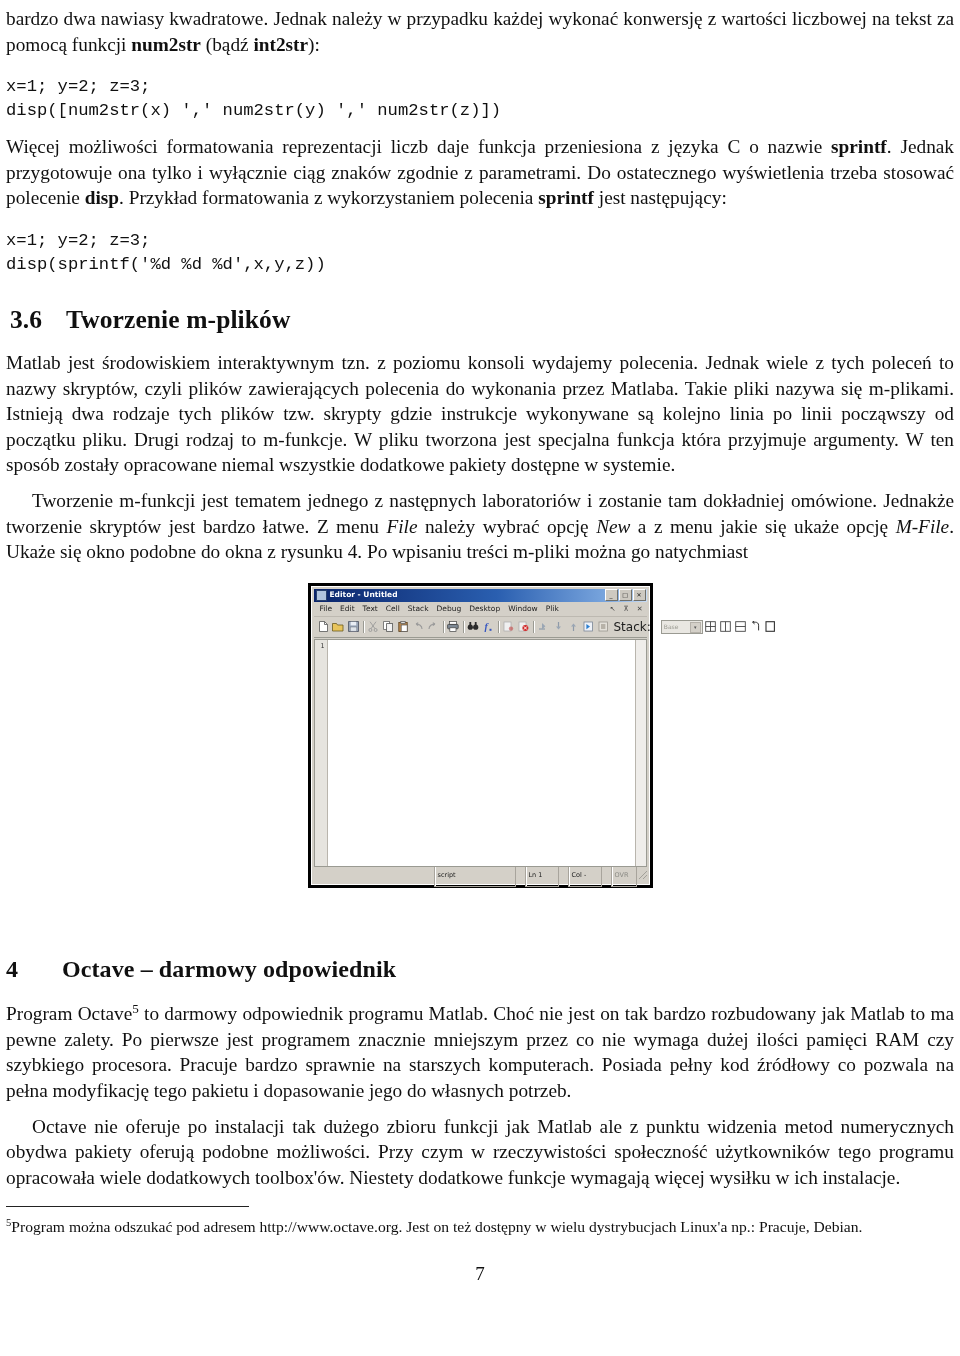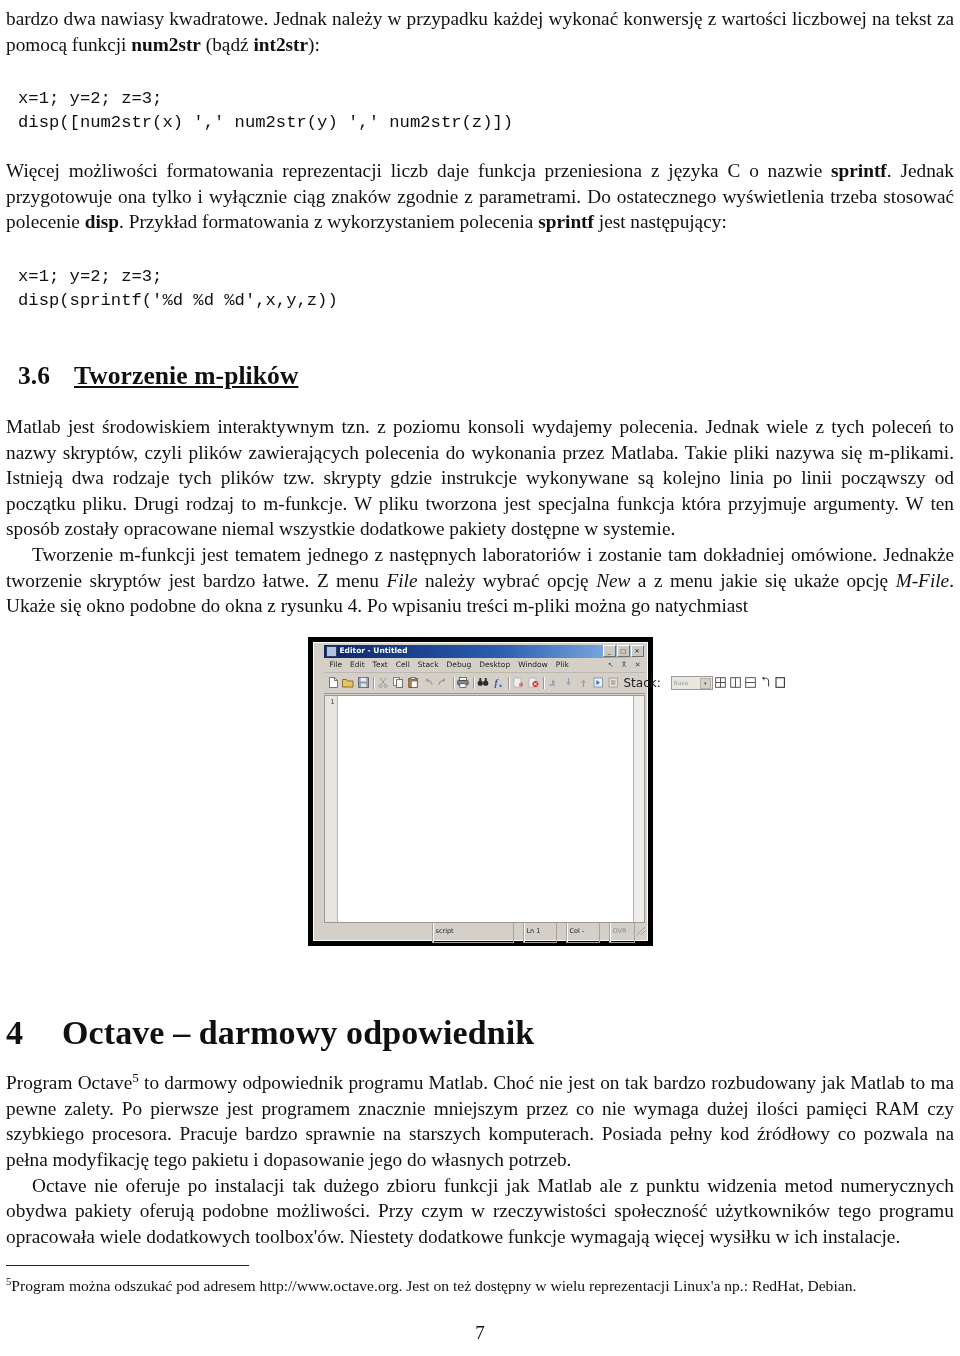--- a/index.html
+++ b/index.html
@@ -18,44 +18,43 @@
   }
   p.body {
     font-size:19.3px;
     line-height:25.6px;
     text-align:justify;
     text-justify:inter-word;
     margin:0;
     hyphens:manual;
   }
   p.cont { text-indent:0; }
-  p.indent { text-indent:26px; }
+  p.indent { text-indent:26px;margin-top:10px; }
   .gap-s { height:11px; }
   .gap-m { height:18px; }
   .gap-l { height:24px; }
   b, .bf { font-weight:bold; }
   i, .it { font-style:italic; }
   pre.code {
     font-family:"Liberation Mono", monospace;
     font-size:17.2px;
     line-height:24px;
-    margin:12px;
+    margin:0;
     white-space:pre;
     letter-spacing:0px;
   }
   h2.sec {
     font-size:25.5px;
     font-weight:bold;
-    margin:12px;
+    margin:4px;
     letter-spacing:0.1px;
-    text-decoration:underline;
   }
   h2.sec .num { display:inline-block; width:56px; }
   h1.sec1 {
-    font-size:34px;
+    font-size:24px;
     font-weight:bold;
     margin:0;
     letter-spacing:0.1px;
   }
   h1.sec1 .num { display:inline-block; width:56px; }
   sup.fn { font-size:0.68em; vertical-align:super; }
 
   
   .figure-wrap {
     display:flex;
@@ -65,24 +64,24 @@
   .caption {
     text-align:center;
     font-size:19.3px;
     margin:0;
   }
 
   
   .editor {
     width:345px;
     background:#d4d0c8;
-    border:5px solid #000000;
+    border:3px solid #000000;
     box-shadow:0 0 0 1px #ffffff inset;
     font-family:"DejaVu Sans", sans-serif;
-    padding:3px 3px 3px 11px;
+    padding:3px 3px 3px 3px;
     box-sizing:border-box;
     position:relative;
   }
   .titlebar {
     height:13px;
     background:linear-gradient(to right,#0a246a 0%,#2a5fb0 55%,#7aa6de 88%,#c8dcf4 100%);
     display:flex; align-items:center;
     padding:0 1px 0 2px;
   }
   .titlebar .tb-ico {
@@ -490,19 +489,19 @@
   <div style="height:13px"></div>
 
   <p class="body cont"><span>Program Octave</span><sup class="fn">5</sup><span> to darmowy odpowiednik programu Matlab. Choć nie jest on tak bardzo rozbudowany jak Matlab to ma pewne zalety. Po pierwsze jest programem znacznie mniejszym przez co nie wymaga dużej ilości pamięci RAM czy szybkiego procesora. Pracuje bardzo sprawnie na starszych komputerach. Posiada pełny kod źródłowy co pozwala na pełna modyfikację tego pakietu i dopasowanie jego do własnych potrzeb.</span></p>
 
   <p class="body indent">Octave nie oferuje po instalacji tak dużego zbioru funkcji jak Matlab ale z punktu widzenia metod numerycznych obydwa pakiety oferują podobne możliwości. Przy czym w rzeczywistości społeczność użytkowników tego programu opracowała wiele dodatkowych toolbox'ów. Niestety dodatkowe funkcje wymagają więcej wysiłku w ich instalacje.</p>
 
   <div style="height:16px"></div>
 
   <div class="fn-rule"></div>
 
-  <p class="footnote"><sup class="fn">5</sup><span>Program można odszukać pod adresem http://www.octave.org. Jest on też dostępny w wielu reprezentacji Linux'a np.: RedHat, Debian.</span></p>
+  <p class="footnote"><sup class="fn">5</sup><span>Program można odszukać pod adresem http://www.octave.org. Jest on też dostępny w wielu dystrybucjach Linux'a np.: Pracuje, Debian.</span></p>
 
   <div style="height:26px"></div>
 
   <p class="pagenum">7</p>
 
 </div>
 
 </body></html>

